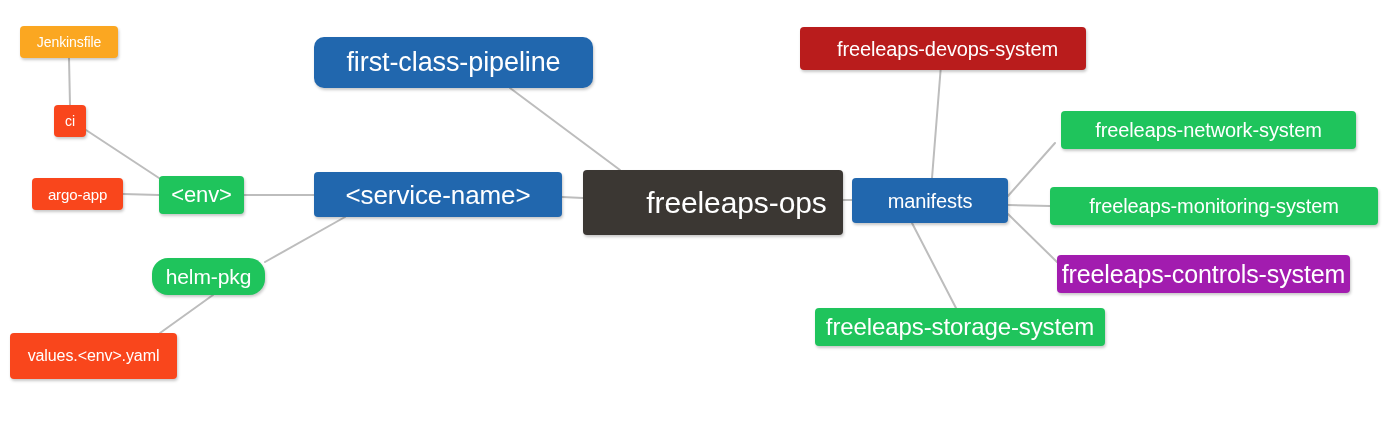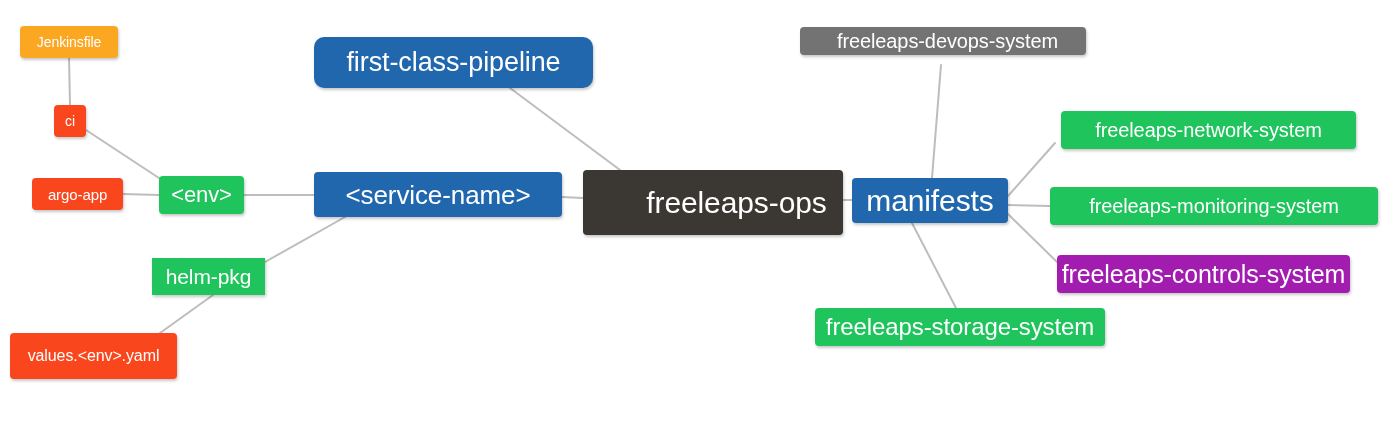--- a/index.html
+++ b/index.html
@@ -60,24 +60,24 @@
       <line x1="1008" y1="205" x2="1050" y2="206" stroke="#bdbdbd" stroke-width="2" stroke-linecap="round"></line>
       <line x1="1008" y1="214" x2="1057" y2="262" stroke="#bdbdbd" stroke-width="2" stroke-linecap="round"></line>
       <line x1="912" y1="223" x2="956" y2="308" stroke="#bdbdbd" stroke-width="2" stroke-linecap="round"></line>
     </svg>
   <div id="node-layer">
       <div class="node" style="left: 20px; top: 26px; width: 98px; height: 32px; background: rgb(251, 167, 33); font-size: 14px; border-radius: 4px;">Jenkinsfile</div>
       <div class="node" style="left: 54px; top: 105px; width: 32px; height: 32px; background: rgb(249, 70, 28); font-size: 14px; border-radius: 4px;">ci</div>
       <div class="node" style="left: 32px; top: 178px; width: 91px; height: 32px; background: rgb(249, 70, 28); font-size: 15px; border-radius: 4px;">argo-app</div>
       <div class="node" style="left: 159px; top: 176px; width: 85px; height: 38px; background: rgb(31, 196, 92); font-size: 22px; border-radius: 4px;">&lt;env&gt;</div>
       <div class="node" style="left: 10px; top: 333px; width: 167px; height: 46px; background: rgb(249, 70, 28); font-size: 16px; border-radius: 4px;">values.&lt;env&gt;.yaml</div>
-      <div class="node" style="left: 152px; top: 258px; width: 113px; height: 37px; background: rgb(31, 196, 92); font-size: 21px; border-radius: 0;">helm-pkg</div>
+      <div class="node" style="left: 152px; top: 258px; width: 113px; height: 37px; background: rgb(31, 196, 92); font-size: 21px; border-radius: 16px;">helm-pkg</div>
       <div class="node" style="left: 314px; top: 37px; width: 279px; height: 51px; background: rgb(33, 103, 174); font-size: 27px; border-radius: 10px;">first-class-pipeline</div>
       <div class="node" style="left: 314px; top: 172px; width: 248px; height: 45px; background: rgb(33, 103, 174); font-size: 26px; border-radius: 4px;">&lt;service-name&gt;</div>
       <div class="node" style="left: 583px; top: 170px; width: 260px; height: 65px; background: rgb(59, 55, 51); font-size: 30px; border-radius: 4px; padding-left: 47px;">freeleaps-ops</div>
-      <div class="node" style="left: 852px; top: 178px; width: 156px; height: 45px; background: rgb(33, 103, 174); font-size: 30px; border-radius: 4px;">manifests</div>
-      <div class="node" style="left: 800px; top: 27px; width: 286px; height: 28px; background: #737373; font-size: 20px; border-radius: 4px; padding-left: 9px;">freeleaps-devops-system</div>
+      <div class="node" style="left: 852px; top: 178px; width: 156px; height: 45px; background: rgb(33, 103, 174); font-size: 20px; border-radius: 4px;">manifests</div>
+      <div class="node" style="left: 800px; top: 27px; width: 286px; height: 43px; background: #b91c1c; font-size: 20px; border-radius: 4px; padding-left: 9px;">freeleaps-devops-system</div>
       <div class="node" style="left: 1061px; top: 111px; width: 295px; height: 38px; background: rgb(31, 196, 92); font-size: 20px; border-radius: 4px;">freeleaps-network-system</div>
       <div class="node" style="left: 1050px; top: 187px; width: 328px; height: 38px; background: rgb(31, 196, 92); font-size: 20px; border-radius: 4px;">freeleaps-monitoring-system</div>
       <div class="node" style="left: 1057px; top: 255px; width: 293px; height: 38px; background: #a21caf; font-size: 25px; border-radius: 4px;">freeleaps-controls-system</div>
       <div class="node" style="left: 815px; top: 308px; width: 290px; height: 38px; background: rgb(31, 196, 92); font-size: 24px; border-radius: 4px;">freeleaps-storage-system</div>
     </div>
 </div>
 
 </body></html>

